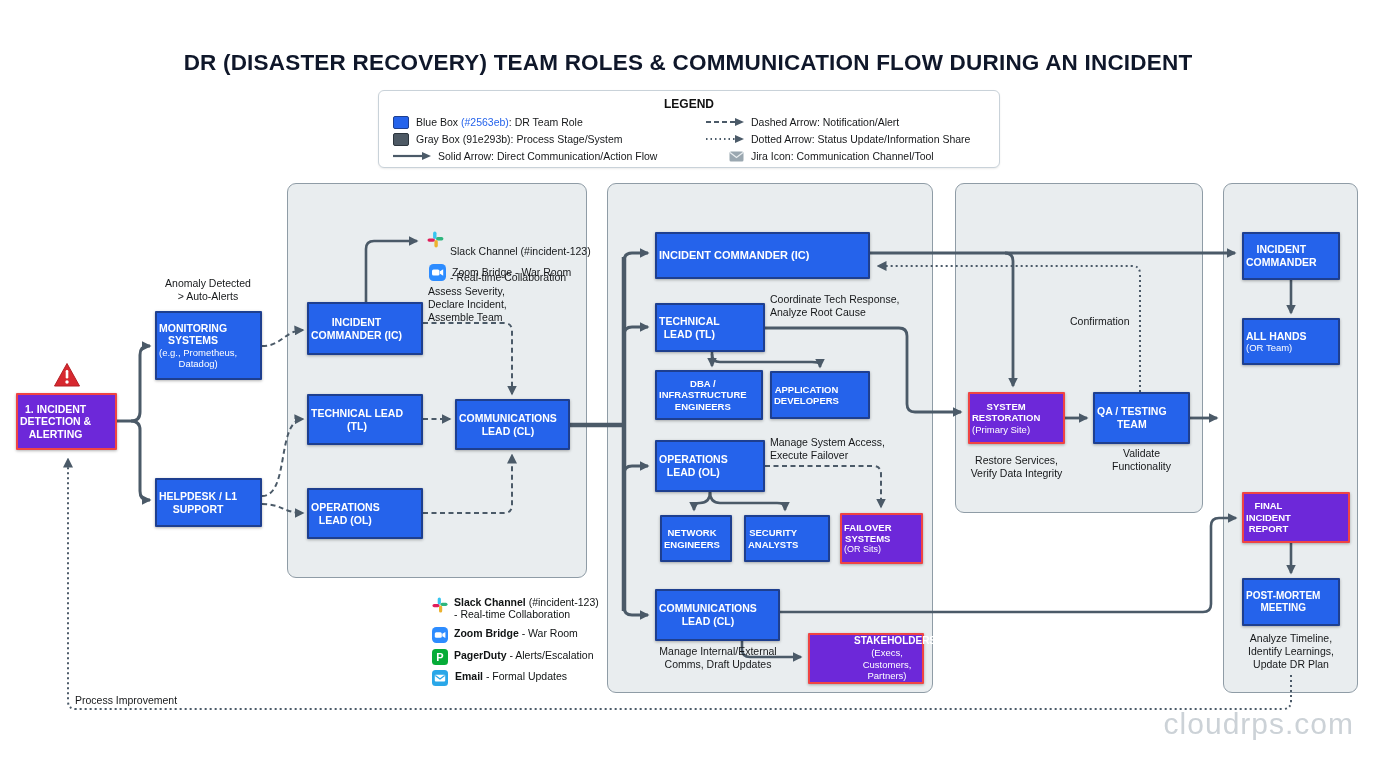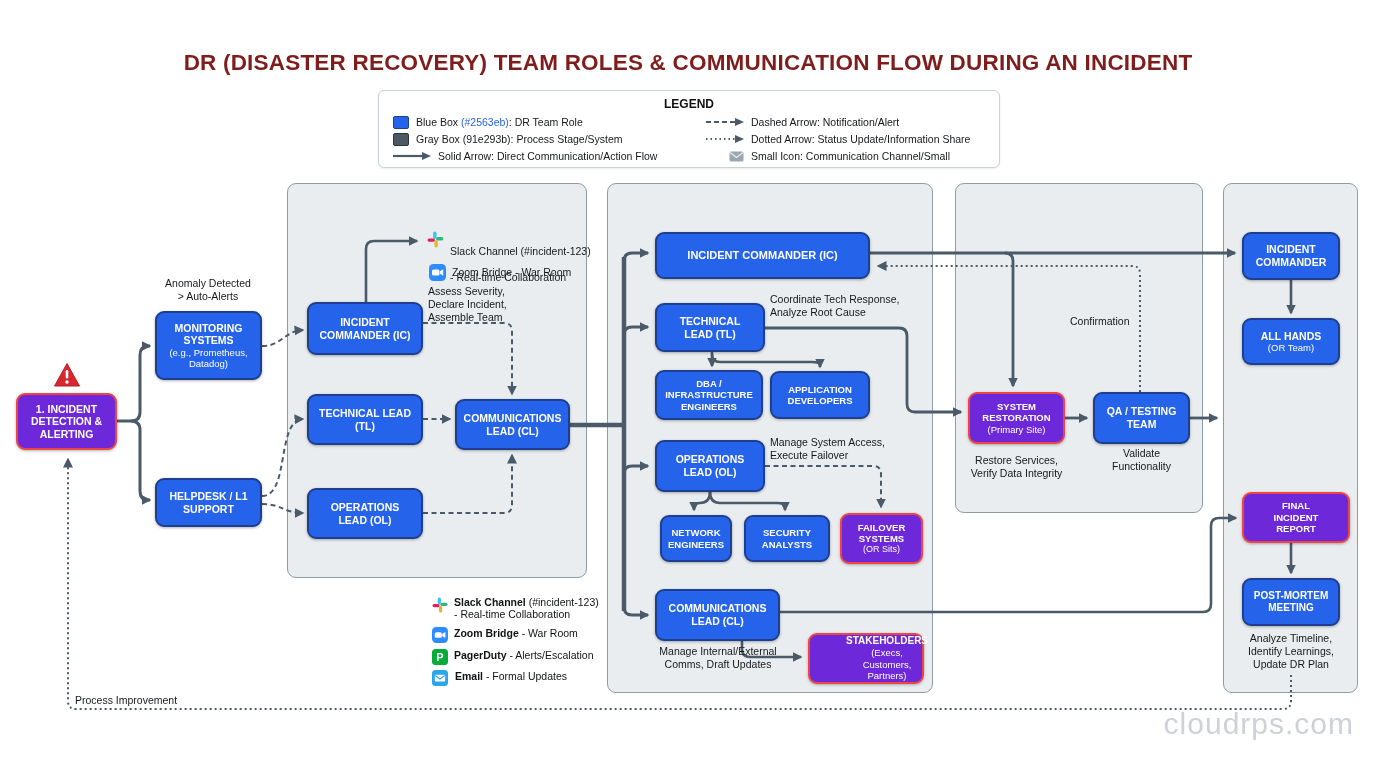--- a/index.html
+++ b/index.html
@@ -1,33 +1,33 @@
 <!DOCTYPE html>
 <html><head>
 <meta charset="utf-8">
 <style>
   html,body{margin:0;padding:0;background:#fff;}
   .canvas{position:relative;width:1376px;height:768px;background:#ffffff;overflow:hidden;
           font-family:"Liberation Sans", sans-serif;}
   .main-title{position:absolute;top:50px;left:0;width:100%;text-align:center;
-    font-size:22.5px;font-weight:700;color:#7f1d1d;letter-spacing:.2px;}
+    font-size:22.5px;font-weight:700;color:#0f172a;letter-spacing:.2px;}
   
   .legend{position:absolute;left:378px;top:90px;width:620px;height:76px;background:#fff;
     border:1px solid #c9d2d9;border-radius:6px;box-shadow:0 1px 2px rgba(0,0,0,.08);}
   .legend-title{position:absolute;top:6px;left:0;width:100%;text-align:center;
     font-size:12px;font-weight:700;color:#111;}
   .lrow{position:absolute;display:flex;align-items:center;gap:7px;font-size:10.5px;color:#16181a;height:14px;}
   .swatch{width:14px;height:11px;border-radius:2px;display:inline-block;}
   .hexblue{color:#2563eb;}
   
   .panel{position:absolute;background:#e9edef;border:1.5px solid #8f9ca6;border-radius:9px;box-sizing:border-box;}
   .panel-title{position:absolute;font-size:12.5px;font-weight:700;color:#101820;text-align:center;white-space:pre-line;line-height:1.15;}
   
-  .node{position:absolute;border-radius:9px;color:#fff;display:flex;flex-direction:column;
-    align-items:center;justify-content:center;text-align:center;box-sizing:border-box;
+  .node{position:absolute;border-radius:1px;color:#fff;display:flex;flex-direction:column;
+    align-items:flex-start;justify-content:center;text-align:center;box-sizing:border-box;
     box-shadow:0 1px 3px rgba(0,0,0,.3);padding:2px;}
   .blue{background:#2563eb;border:2px solid #1e3f8f;}
   .grayb{background:#6d28d9;border:2px solid #ef4444;}
   .nt{font-size:10.5px;font-weight:700;white-space:pre-line;line-height:1.2;}
   .nt-sm{font-size:9.5px;}
   .nt-lg{font-size:11px;}
   .ns{font-size:9.5px;font-weight:400;white-space:pre-line;line-height:1.2;}
   .ann{position:absolute;font-size:10.5px;color:#16181a;white-space:pre-line;line-height:1.25;}
   .center{text-align:center;}
   .arrow-layer{position:absolute;left:0;top:0;z-index:3;}
@@ -76,21 +76,21 @@
           <line x1="0" y1="5" x2="29" y2="5" stroke="#4b5a68" stroke-width="2.2" stroke-dasharray="1.5 3"></line>
           <path d="M29,1 L38,5 L29,9 Z" fill="#4b5a68"></path>
         </svg>
       <span>Dotted Arrow: Status Update/Information Share</span>
     </div>
     <div class="lrow" style="left:350px;top:58px;">
       <svg width="15" height="11">
           <rect x="0.5" y="0.5" width="14" height="10" rx="1.5" fill="#9aa7b0"></rect>
           <path d="M1,1.5 L7.5,6.5 L14,1.5" stroke="#e9edef" stroke-width="1.3" fill="none"></path>
         </svg>
-      <span>Small Icon: Communication Channel/Small</span>
+      <span>Jira Icon: Communication Channel/Tool</span>
     </div>
   </div>
 
   <div class="panel-layer">
     <div class="panel" style="left:287px;top:183px;width:300px;height:395px;"></div>
     <div class="panel" style="left:607px;top:183px;width:326px;height:510px;"></div>
     <div class="panel" style="left:955px;top:183px;width:248px;height:330px;"></div>
     <div class="panel" style="left:1223px;top:183px;width:135px;height:510px;"></div>
   </div>
   <div class="panel-title" style="left:287px;top:199px;width:300px;">2. INCIDENT ACTIVATION &amp; TRIAGE</div>

